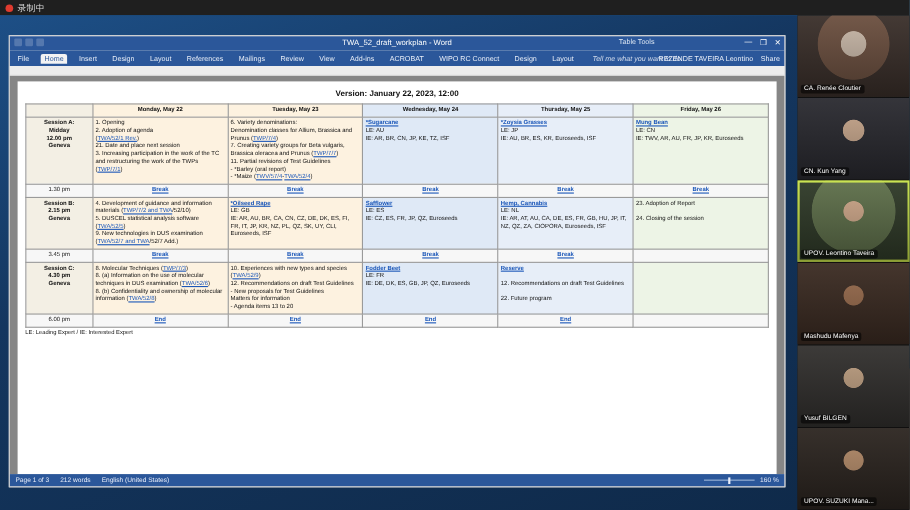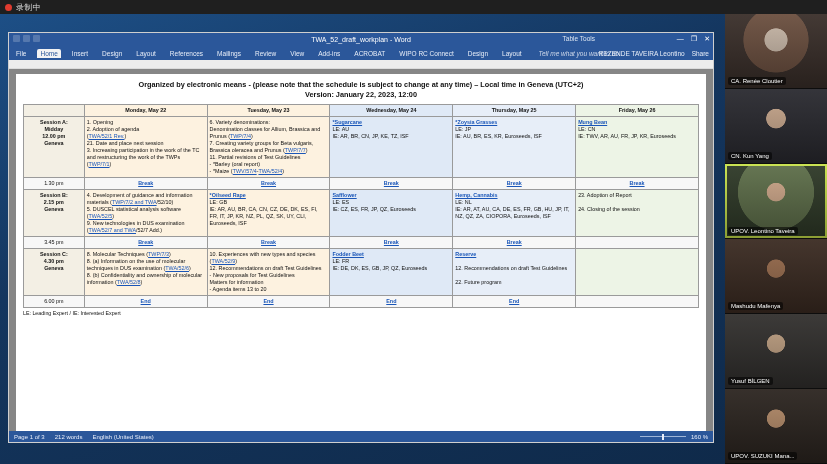--- a/index.html
+++ b/index.html
@@ -178,21 +178,20 @@
           <span>Share</span>
         </span>
       </div>
 
       <div class="w-strip"></div>
 
       <div class="w-page-wrap">
         <div class="w-page">
 
           <div class="doc-head">
-            <div>Organized by electronic means - (please note that the schedule is subject to change at any time) – Local time in Geneva (UTC+2)</div>
             <div class="l2">Version: January 22, 2023, 12:00</div>
           </div>
 
           <table class="sched">
             <colgroup>
               <col class="col-time">
                 <col style="width:18.2%">
                 <col style="width:18.2%">
                 <col style="width:18.2%">
                 <col style="width:18.2%">

